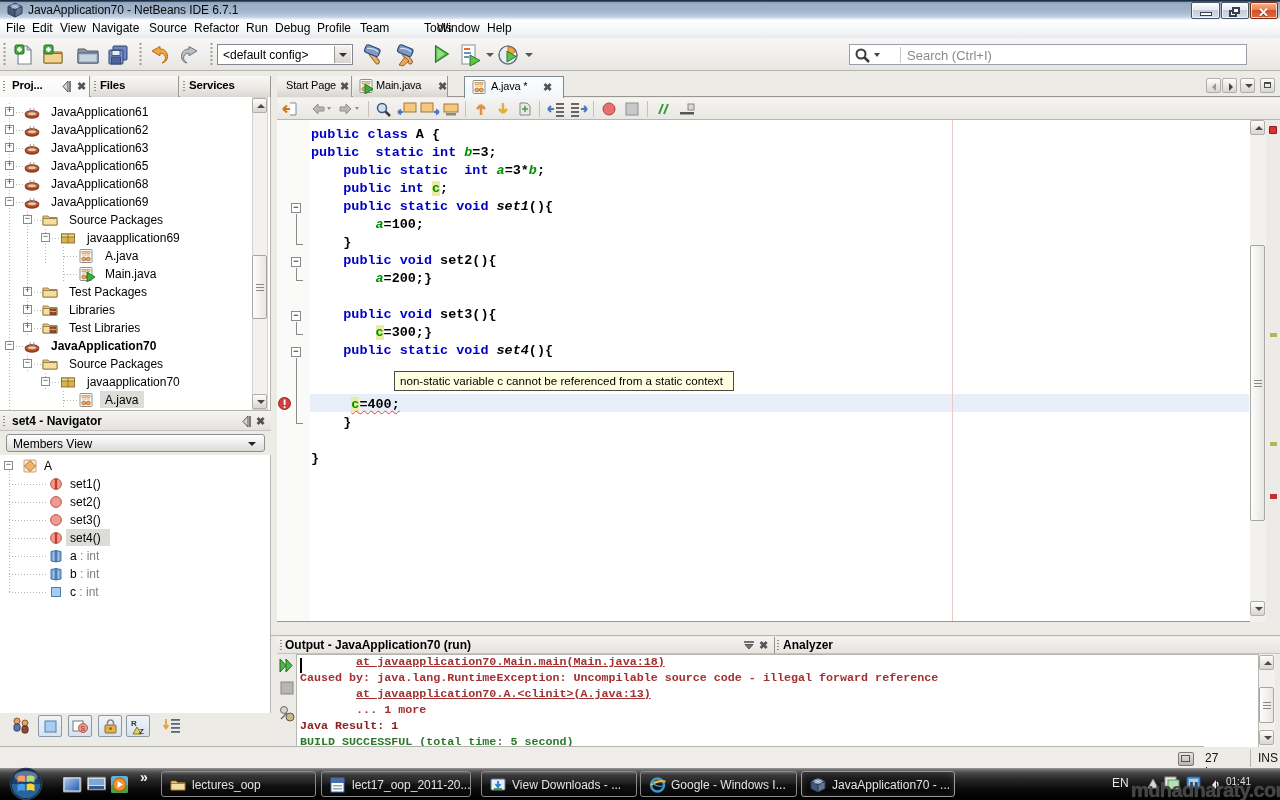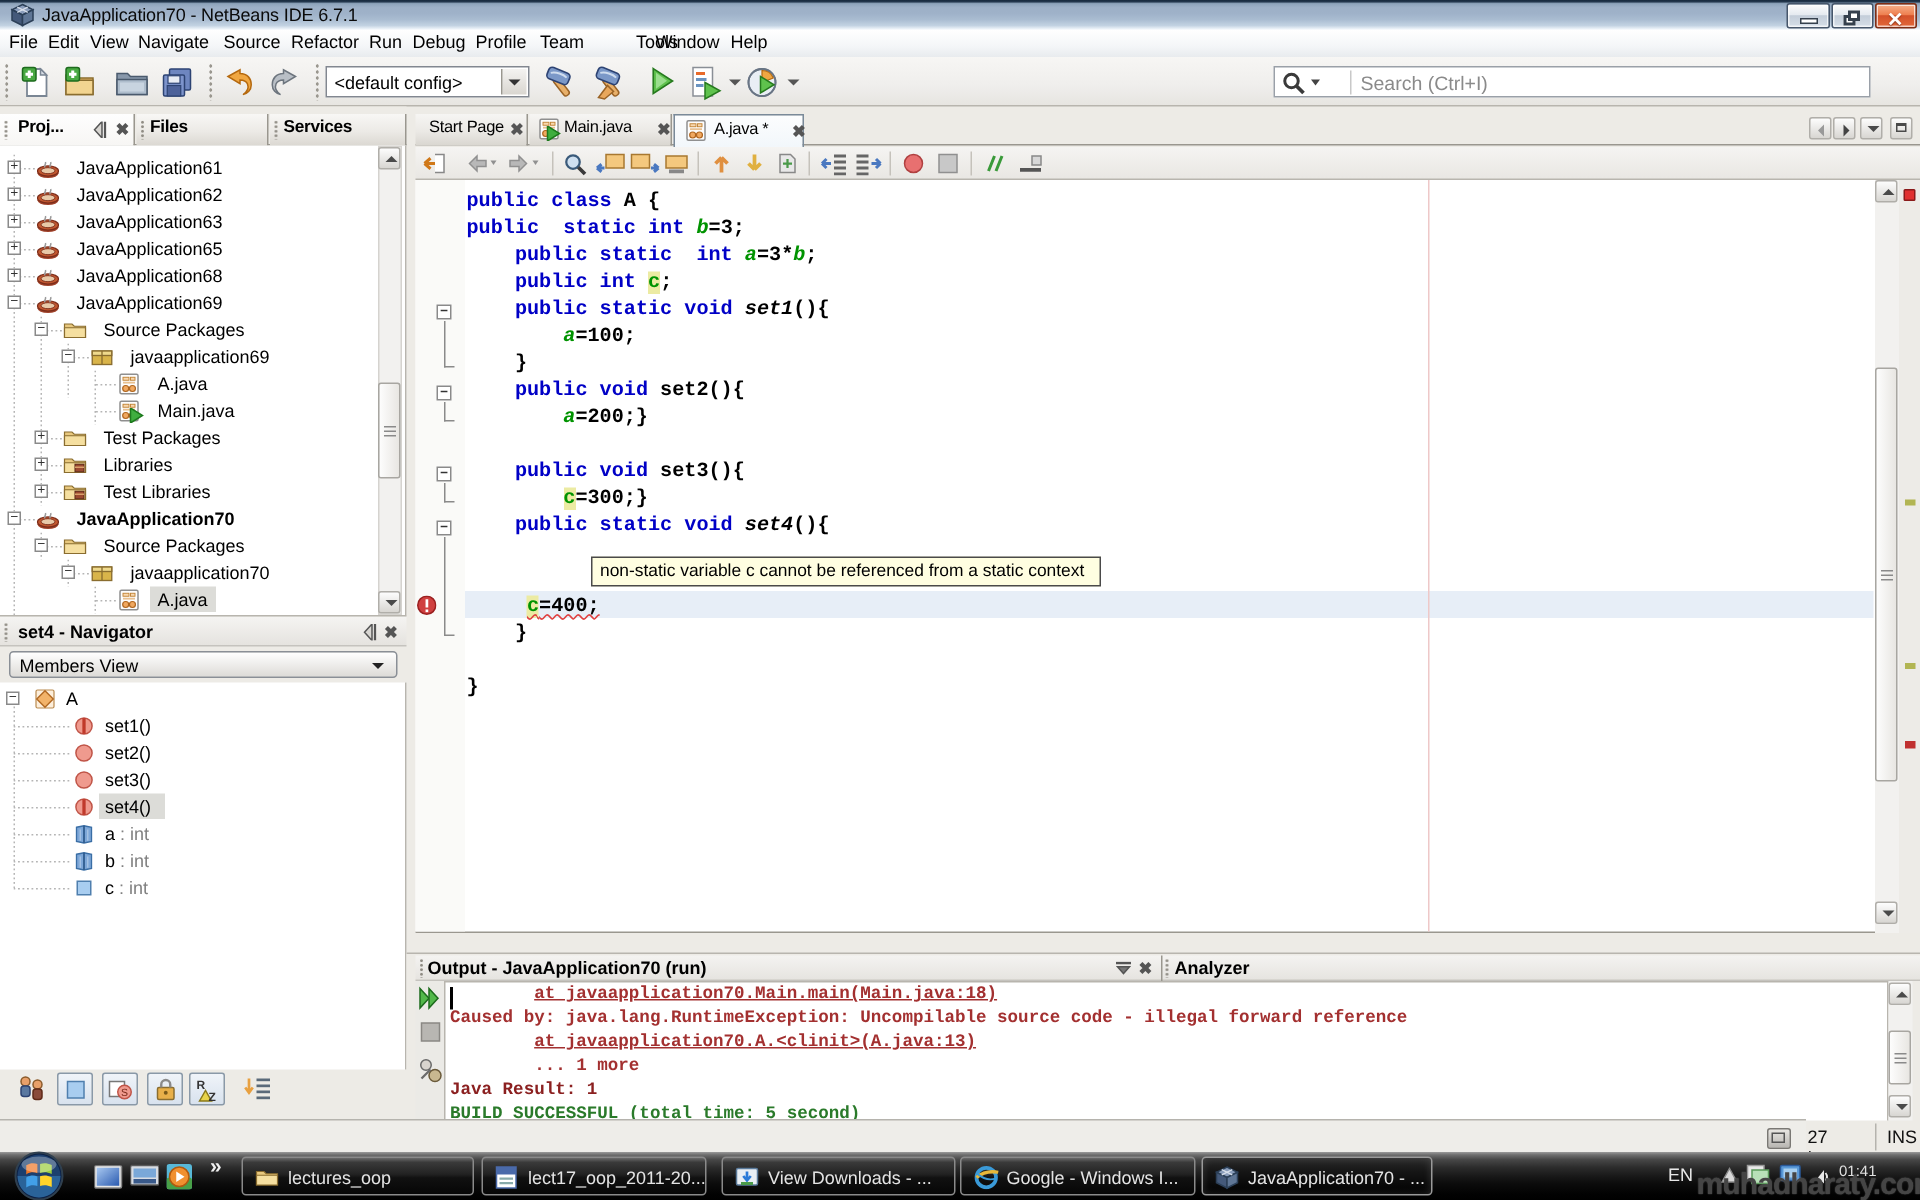--- a/index.html
+++ b/index.html
@@ -602,21 +602,21 @@
  <div class="edtab" style="left:76px;width:95px">
       <svg style="position:absolute;left:5px;top:2px" width="16" height="16">
         <use href="#jclass"></use>
       </svg>
       <svg style="position:absolute;left:11px;top:8px" width="10" height="10">
         <use href="#runarr"></use>
       </svg>
       <span style="position:absolute;left:23px;top:3px">Main.java</span>
       <span class="xico" style="position:absolute;left:85px;top:4px">✖</span>
     </div>
- <div class="edtab sel" style="left:172px;width:87px">
+ <div class="edtab sel" style="left:187px;width:100px">
       <svg style="position:absolute;left:6px;top:2px" width="16" height="16">
         <use href="#jclass"></use>
       </svg>
       <span style="position:absolute;left:26px;top:3px">A.java *</span>
       <span class="xico" style="position:absolute;left:78px;top:4px">✖</span>
     </div>
  <div class="sbbtn" style="left:929px;top:2px">
       <div style="position:absolute;left:5px;top:4px;width:0;height:0;border-top:4px solid transparent;border-bottom:4px solid transparent;border-right:4px solid #999"></div>
     </div>
  <div class="sbbtn" style="left:945px;top:2px">

